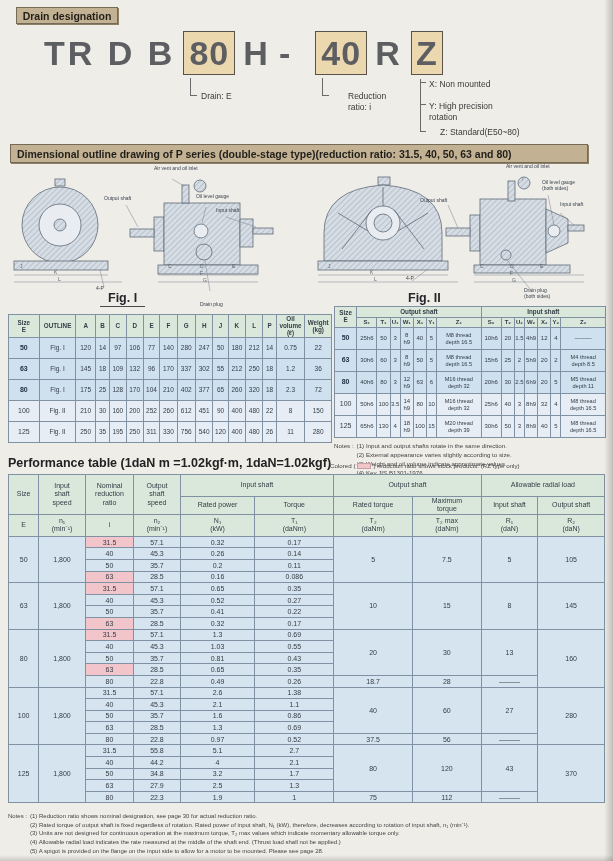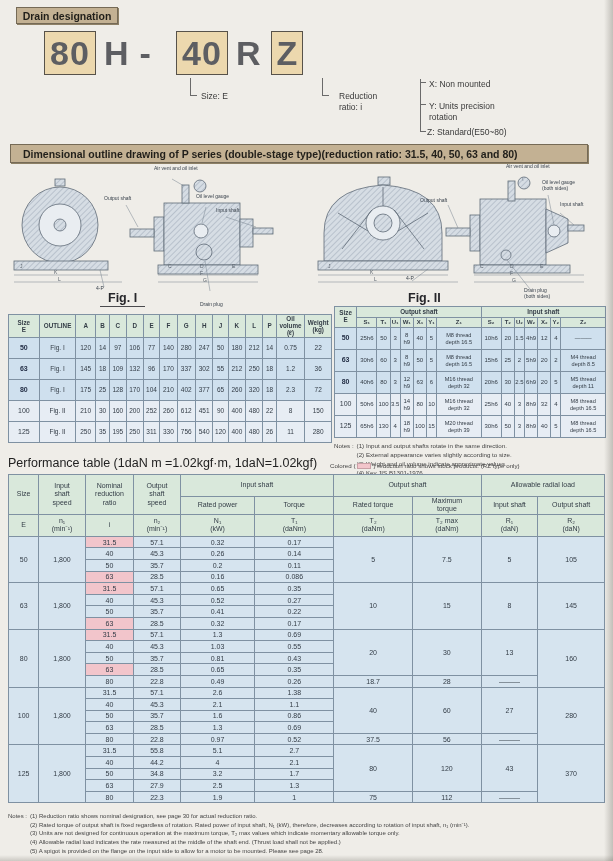--- a/index.html
+++ b/index.html
@@ -11,21 +11,21 @@
 .tan{background:#c3b193;border:1px solid #756a56;box-shadow:1px 1px 0 #8d8066;color:#211f1a;font-weight:bold}
 .model-header{position:absolute;left:16px;top:7px;width:102px;height:17px;font-size:10.5px;display:flex;align-items:center;justify-content:center}
 .model-row{position:absolute;left:44px;top:30px;height:46px;display:flex;align-items:center;gap:8px}
 .big{font-size:34px;font-weight:bold;color:#5d5e62;letter-spacing:3px;white-space:nowrap}
 .mbox{background:#ecd8ae;border:1.5px solid #57524a;height:44px;min-width:52px;display:flex;align-items:center;justify-content:center;letter-spacing:1px}
 .mbox.zbox{min-width:32px}
 .lshape{position:absolute;border-left:1px solid #6a6a6a;border-bottom:1px solid #6a6a6a}
 .vline{position:absolute;border-left:1px solid #6a6a6a}
 .tick{position:absolute;border-bottom:1px solid #6a6a6a;width:6px}
 .co{position:absolute;font-size:8.5px;color:#3a3a3a;white-space:pre-line;line-height:1.25}
-.section-bar{position:absolute;left:10px;top:144px;width:578px;height:19px;font-size:10.5px;display:flex;align-items:center;padding-left:12px}
+.section-bar{position:absolute;left:10px;top:144px;width:578px;height:19px;font-size:10.5px;display:flex;align-items:center;padding-left:6px}
 .figs{position:absolute;left:4px;top:163px;width:605px;height:150px}
 .fig{position:absolute;top:0;width:300px;height:150px}
 .fig1{left:0}.fig2{left:304px}
 .figsvg{position:absolute;left:0;top:10px}
 .lbl{position:absolute;font-size:5px;color:#39424c;line-height:1.2;white-space:pre-line}
 .dim{position:absolute;font-size:5px;color:#5a636d}
 .figcap{position:absolute;font-size:12.5px;font-weight:bold;color:#26262a;border-bottom:1.5px solid #4a4a4e;padding:0 8px 1px}
 table{border-collapse:collapse;table-layout:fixed}
 th,td{border:1px solid #7f91a2;text-align:center;vertical-align:middle;color:#333c46;padding:0;overflow:hidden}
 .pre{white-space:pre-line}
@@ -40,61 +40,62 @@
 .shafttbl td.thread{font-size:5.6px}
 tr.stock td{background:#cfe0ee}
 tr.nostock td{background:#e7edf4}
 td.size-stock{background:#6fa6d4;color:#242f46;font-weight:bold;font-size:7px}
 td.size-plain{font-size:7px}
 .notesblk{position:absolute;display:flex;font-size:6.2px;color:#444;line-height:1.45}
 .notes-shaft{left:334px;top:442px;width:276px}
 .notes-bottom{left:8px;top:812px;width:604px;font-size:6px;white-space:nowrap}
 .nlabel{font-weight:normal;margin-right:3px;white-space:nowrap}
 .nitems div{white-space:nowrap}
-.perftitle{position:absolute;left:8px;top:456px;font-size:12.5px;font-weight:normal;color:#222}
+.perftitle{position:absolute;left:8px;top:456px;font-size:12.5px;font-weight:bold;color:#222}
 .colored-note{position:absolute;left:330px;top:462px;font-size:6.2px;color:#444;display:flex;align-items:center;gap:2px}
 .swatch{display:inline-block;width:14px;height:6px;background:#f2c5cb;border:0.5px solid #c9a0a6}
 .perftbl{position:absolute;left:8px;top:474px;width:597px;font-size:7px}
 .perftbl th{background:#d9e8db;font-weight:normal;font-size:7px;line-height:1.2}
 .perftbl thead tr:nth-child(1) th{height:22px}
 .perftbl thead tr:nth-child(2) th{height:14px}
 .perftbl thead tr:nth-child(3) th{height:22px}
 .perftbl td{height:11.6px;background:#d6e4ef}
 .perftbl td.pink{background:#f2c5cb}
 .perftbl tr.gstart td{border-top:1.5px solid #6d8091}
 </style>
 </head>
 <body>
 
 <div class="page">
 
   <div class="tan model-header">Drain designation</div>
 
   <div class="model-row">
+    <span class="big">TR D B</span>
     <span class="big mbox">80</span>
     <span class="big">H</span>
     <span class="big">-</span>
     <span class="big mbox" style="margin-left:14px">40</span>
     <span class="big">R</span>
     <span class="big mbox zbox">Z</span>
   </div>
 
   <div class="lshape" style="left:190px;top:78px;width:7px;height:18px"></div>
-  <div class="co" style="left:201px;top:91px">Size: E</div>
+  <div class="co" style="left:201px;top:91px">Drain: E</div>
   <div class="lshape" style="left:322px;top:78px;width:7px;height:18px"></div>
-  <div class="co" style="left:339px;top:91px">Reduction
+  <div class="co" style="left:348px;top:91px">Reduction
 ratio: i</div>
   <div class="vline" style="left:420px;top:79px;height:53px"></div>
   <div class="tick" style="left:420px;top:82px"></div>
   <div class="tick" style="left:420px;top:104px"></div>
   <div class="tick" style="left:420px;top:131px"></div>
   <div class="co" style="left:429px;top:79px">X: Non mounted</div>
-  <div class="co" style="left:429px;top:101px">Y: Units precision
+  <div class="co" style="left:429px;top:101px">Y: High precision
      rotation</div>
-  <div class="co" style="left:427px;top:127px">Z: Standard(E50~80)</div>
+  <div class="co" style="left:440px;top:127px">Z: Standard(E50~80)</div>
 
   <div class="tan section-bar">Dimensional outline drawing of P series (double-stage type)(reduction ratio: 31.5, 40, 50, 63 and 80)</div>
 
   <div class="figs">
     <div class="fig fig1">
       <svg class="figsvg" width="300" height="122" viewBox="0 0 300 122">
         <defs>
           <pattern id="hA" width="4" height="4" patternUnits="userSpaceOnUse" patternTransform="rotate(45)">
             <rect width="4" height="4" fill="#d6dde4"></rect>
             <line x1="0" y1="0" x2="0" y2="4" stroke="#9aa6b4" stroke-width="1"></line>

